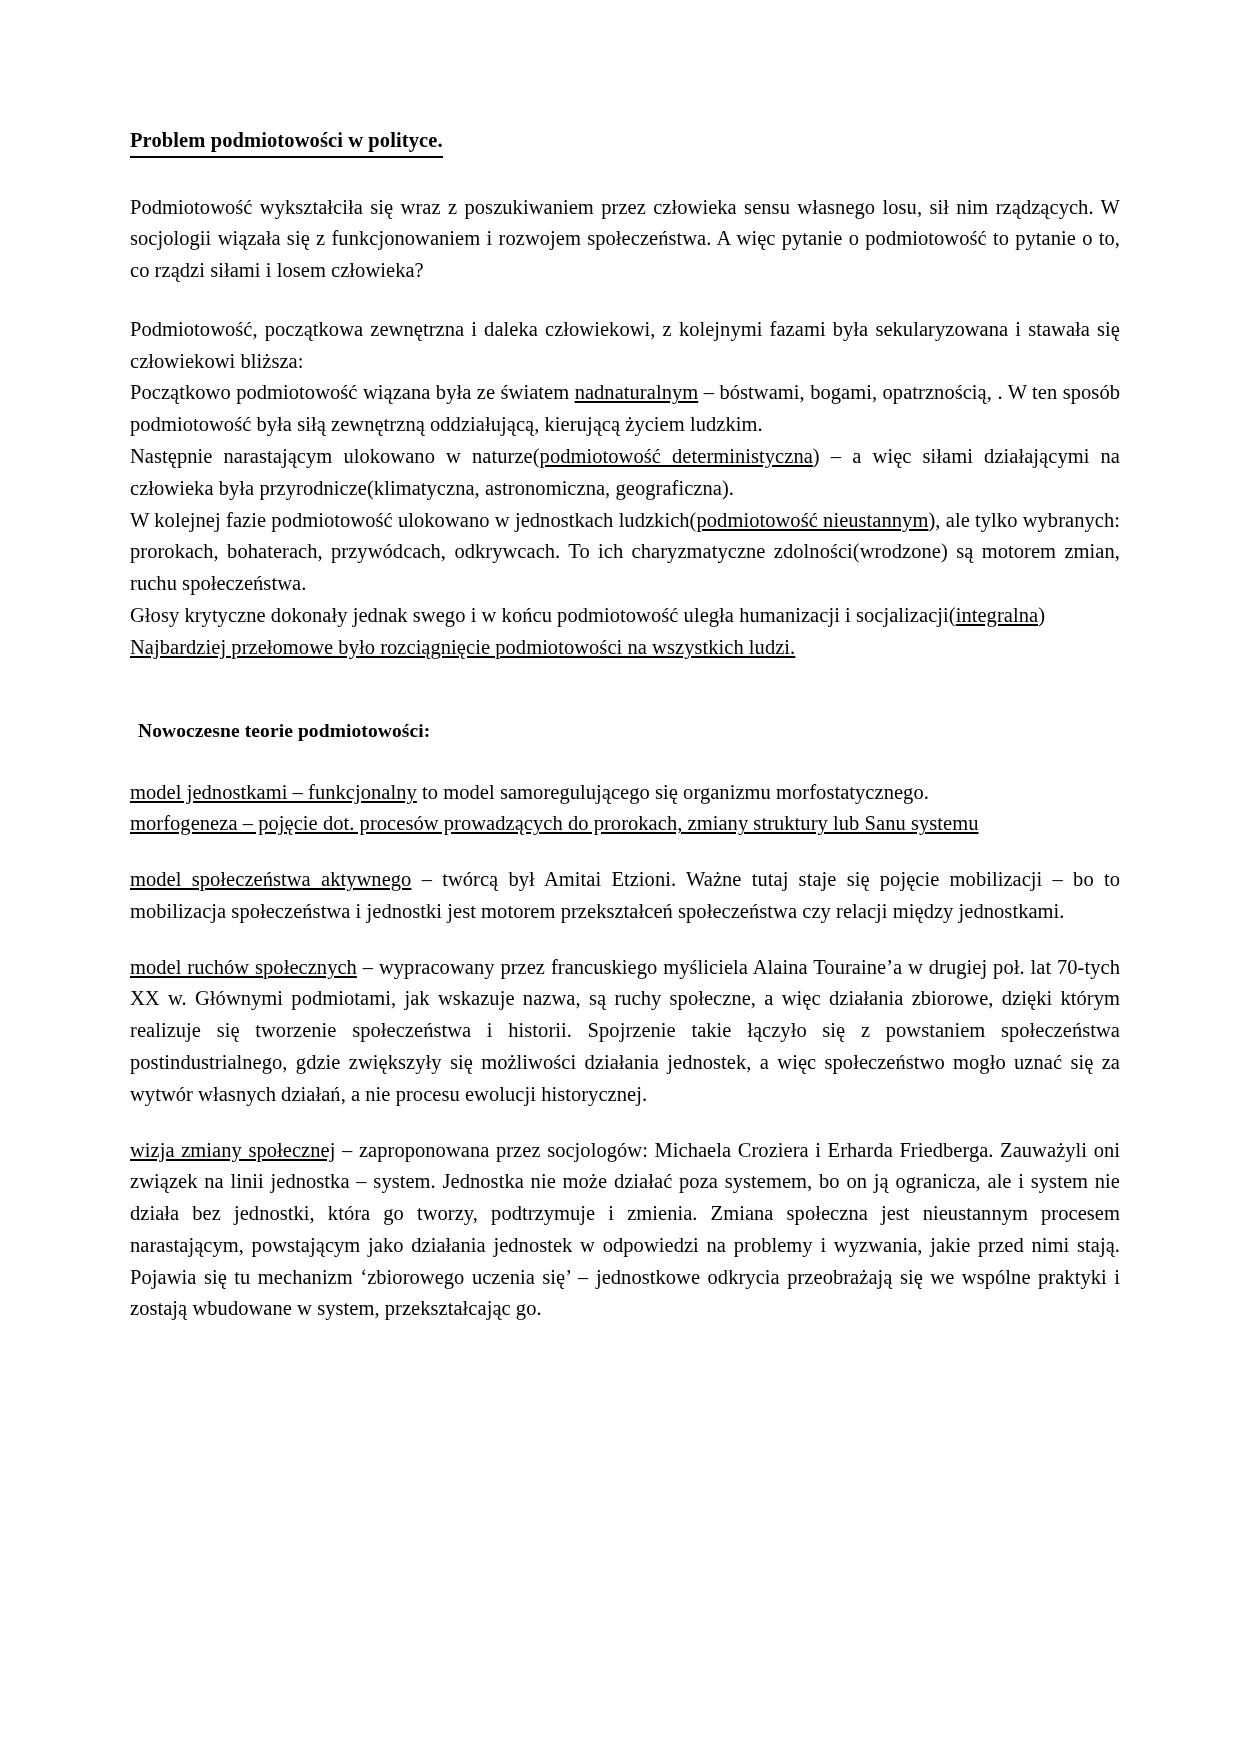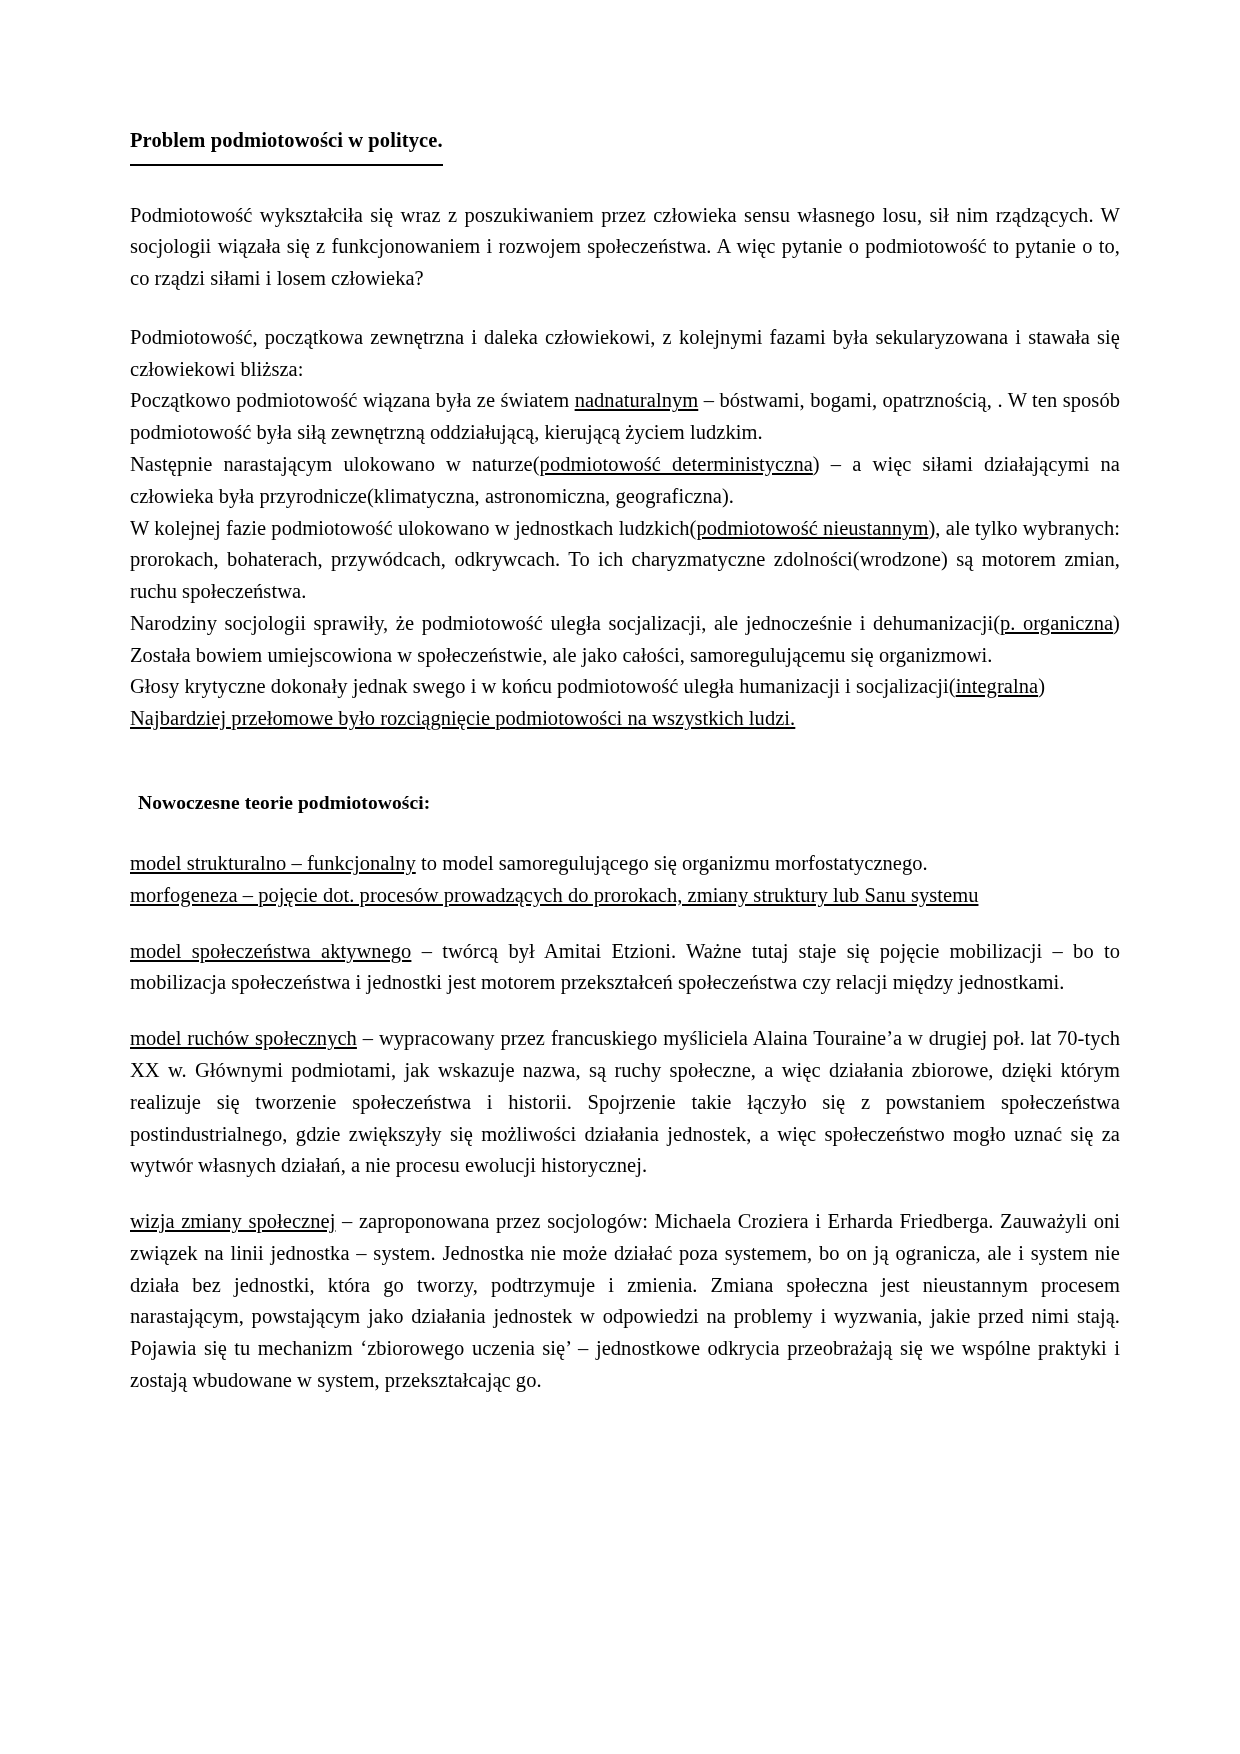--- a/index.html
+++ b/index.html
@@ -21,21 +21,21 @@
     min-height: 1754px;
     padding: 128px 120px 60px 130px;
   }
   .doc-title {
     font-weight: bold;
     font-size: 20.5px;
     letter-spacing: 0.1px;
     margin: 0 0 34px 0;
     display: inline-block;
     border-bottom: 2px solid #000;
-    padding-bottom: 10px;
+    padding-bottom: 2px;
     line-height: 1.25;
   }
   .title-wrap { line-height: 1; }
   p.para {
     margin: 0 0 0 0;
     font-size: 20.5px;
     line-height: 1.55;
     text-align: justify;
     text-justify: inter-word;
     letter-spacing: 0.05px;
@@ -71,33 +71,32 @@
   <div class="gap-lg"></div>
 
   <p class="para">Podmiotowość, początkowa zewnętrzna i daleka człowiekowi, z kolejnymi fazami była sekularyzowana i stawała się człowiekowi bliższa:</p>
 
   <p class="para"><span>Początkowo podmiotowość wiązana była ze światem </span><u class="term">nadnaturalnym</u><span> – bóstwami, bogami, opatrznością, . W ten sposób podmiotowość była siłą zewnętrzną oddziałującą, kierującą życiem ludzkim.</span></p>
 
   <p class="para"><span>Następnie narastającym ulokowano w naturze(</span><u class="term">podmiotowość deterministyczna</u><span>) – a więc siłami działającymi na człowieka była przyrodnicze(klimatyczna, astronomiczna, geograficzna).</span></p>
 
   <p class="para"><span>W kolejnej fazie podmiotowość ulokowano w jednostkach ludzkich(</span><u class="term">podmiotowość nieustannym</u><span>), ale tylko wybranych: prorokach, bohaterach, przywódcach, odkrywcach. To ich charyzmatyczne zdolności(wrodzone) są motorem zmian, ruchu społeczeństwa.</span></p>
 
-  <p class="para"><span>Narodziny socjologii sprawiły, że podmiotowość uległa socjalizacji, ale jednocześnie i dehumanizacji(</span><u class="term">p. organiczna</u><span>) Została bowiem umiejscowiona w społeczeństwie, ale jako całości, samoregulującemu się organizmowi.</span></p>
 
   <p class="para"><span>Głosy krytyczne dokonały jednak swego i w końcu podmiotowość uległa humanizacji i socjalizacji(</span><u class="term">integralna</u><span>)</span></p>
 
   <p class="para left">Najbardziej przełomowe było rozciągnięcie podmiotowości na wszystkich ludzi.</p>
 
   <div class="gap-xl"></div>
 
   <h2 class="section-head">Nowoczesne teorie podmiotowości:</h2>
 
   <div class="gap-md"></div>
 
-  <p class="para"><u class="term">model strukturalno – funkcjonalny</u><span> to model samoregulującego się organizmu morfostatycznego.</span></p>
+  <p class="para"><u class="term">model jednostkami – funkcjonalny</u><span> to model samoregulującego się organizmu morfostatycznego.</span></p>
 
   <p class="para left">morfogeneza – pojęcie dot. procesów prowadzących do prorokach, zmiany struktury lub Sanu systemu</p>
 
   <div class="gap-md"></div>
 
   <p class="para"><u class="term">model społeczeństwa aktywnego</u><span> – twórcą był Amitai Etzioni. Ważne tutaj staje się pojęcie mobilizacji – bo to mobilizacja społeczeństwa i jednostki jest motorem przekształceń społeczeństwa czy relacji między jednostkami.</span></p>
 
   <div class="gap-md"></div>
 
   <p class="para"><u class="term">model ruchów społecznych</u><span> – wypracowany przez francuskiego myśliciela Alaina Touraine’a w drugiej poł. lat 70-tych XX w. Głównymi podmiotami, jak wskazuje nazwa, są ruchy społeczne, a więc działania zbiorowe, dzięki którym realizuje się tworzenie społeczeństwa i historii. Spojrzenie takie łączyło się z powstaniem społeczeństwa postindustrialnego, gdzie zwiększyły się możliwości działania jednostek, a więc społeczeństwo mogło uznać się za wytwór własnych działań, a nie procesu ewolucji historycznej.</span></p>

